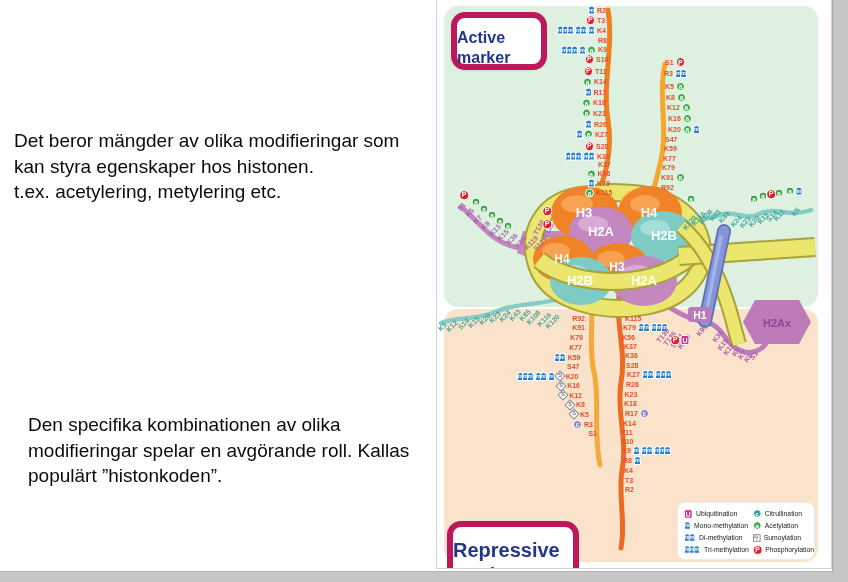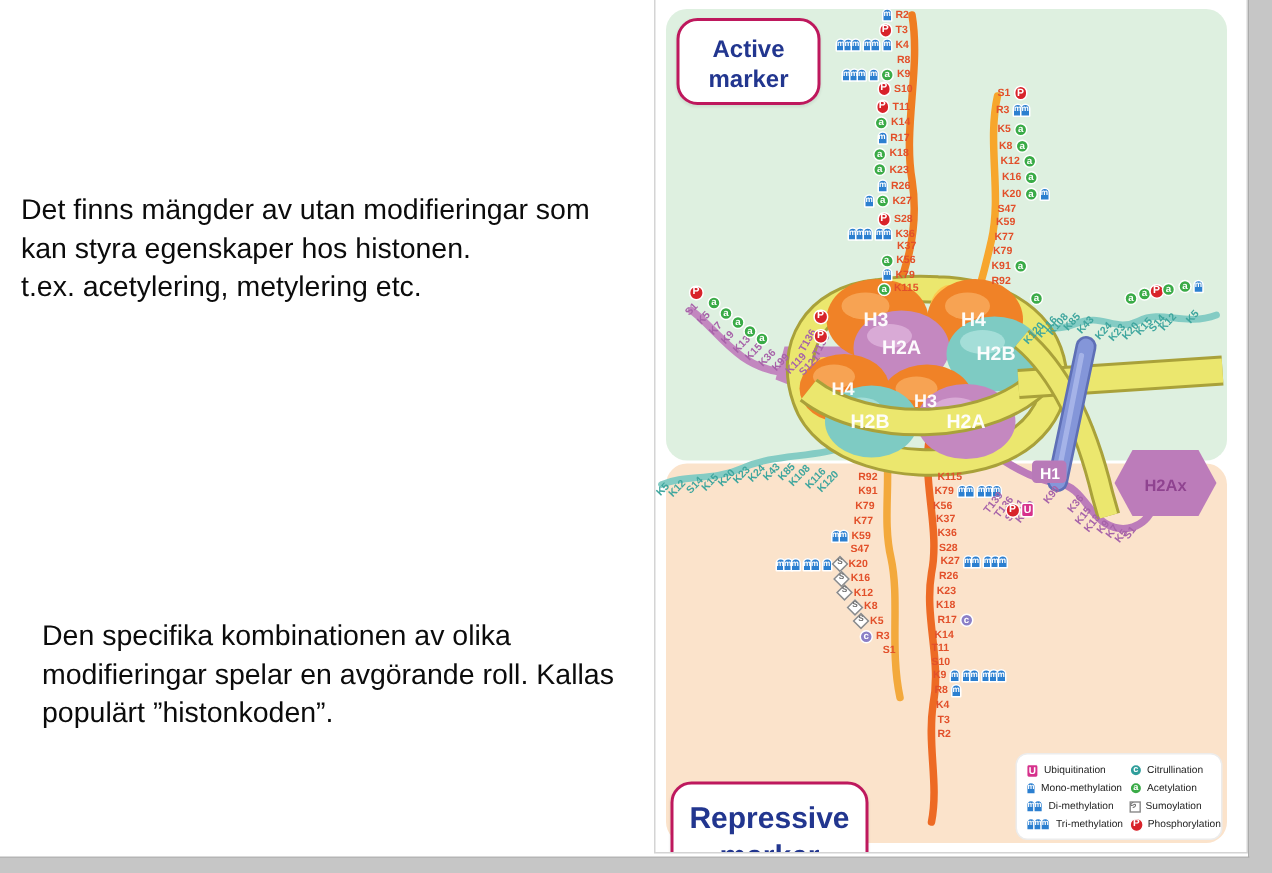--- a/index.html
+++ b/index.html
@@ -24,22 +24,22 @@
   #para0{top:128px;} #para1{top:230px;} #para2{top:307px;} #para3{top:412px;margin-left:14px;}
   
   #panel{
     position:absolute;left:436px;top:-1px;width:394px;height:568px;background:#fff;
     border:1px solid #d4d4d4;box-sizing:content-box;overflow:hidden;
   }
   #panel-inner{position:absolute;left:0;top:0;width:394px;height:566px;}
   #dsvg{position:absolute;left:0;top:0;}
   #rows-layer{position:absolute;left:0;top:0;width:394px;height:566px;}
   .marker-box{
-    position:absolute;background:#fff;border:2px solid #be185d;border-radius:14px;
-    color:#22368f;font-weight:bold;text-align:center;white-space:pre-line;
+    position:absolute;background:#fff;border:6px solid #be185d;border-radius:14px;
+    color:#22368f;font-weight:bold;white-space:pre-line;
     box-shadow:0 1px 2px rgba(0,0,0,.08);
   }
   #active-box{left:14px;top:12px;width:96px;height:58px;font-size:16px;line-height:20px;padding-top:10px;box-sizing:border-box;}
   #repressive-box{left:10px;top:476px;width:132px;height:85px;font-size:20px;line-height:25px;padding-top:11px;box-sizing:border-box;margin-top:45px;}
   
   .res-row{position:absolute;display:flex;align-items:center;height:9px;}
   .res-lbl{font-size:7px;font-weight:bold;line-height:9px;white-space:nowrap;}
   .lbl-orange{color:#e2502a;}
   .lbl-teal{color:#3fa69e;}
   .lbl-purple{color:#a763a9;}
@@ -75,21 +75,21 @@
   .leg-item{display:flex;align-items:center;gap:3px;height:11px;}
   .leg-item span.lg-txt{font-size:6.8px;color:#222;white-space:nowrap;}
   #legend .ic-c{background:#2f9e9b;}
   #legend .ic,#legend .mgrp{transform:scale(.95);transform-origin:left center;}
   svg text{font-family:"Liberation Sans",sans-serif;font-weight:bold;}
 </style>
 </head>
 <body>
 
 <div id="slide">
-  <div class="para" id="para0">Det finns mängder av utan modifieringar som
+  <div class="para" id="para0">Det beror mängder av olika modifieringar som
 kan styra egenskaper hos histonen.
 t.ex. acetylering, metylering etc.</div>
   <div class="para" id="para3">Den specifika kombinationen av olika
 modifieringar spelar en avgörande roll. Kallas
 populärt ”histonkoden”.</div>
 
   <div id="panel">
     <div id="panel-inner">
       <svg id="dsvg" width="394" height="566" viewBox="0 0 394 566">
 

